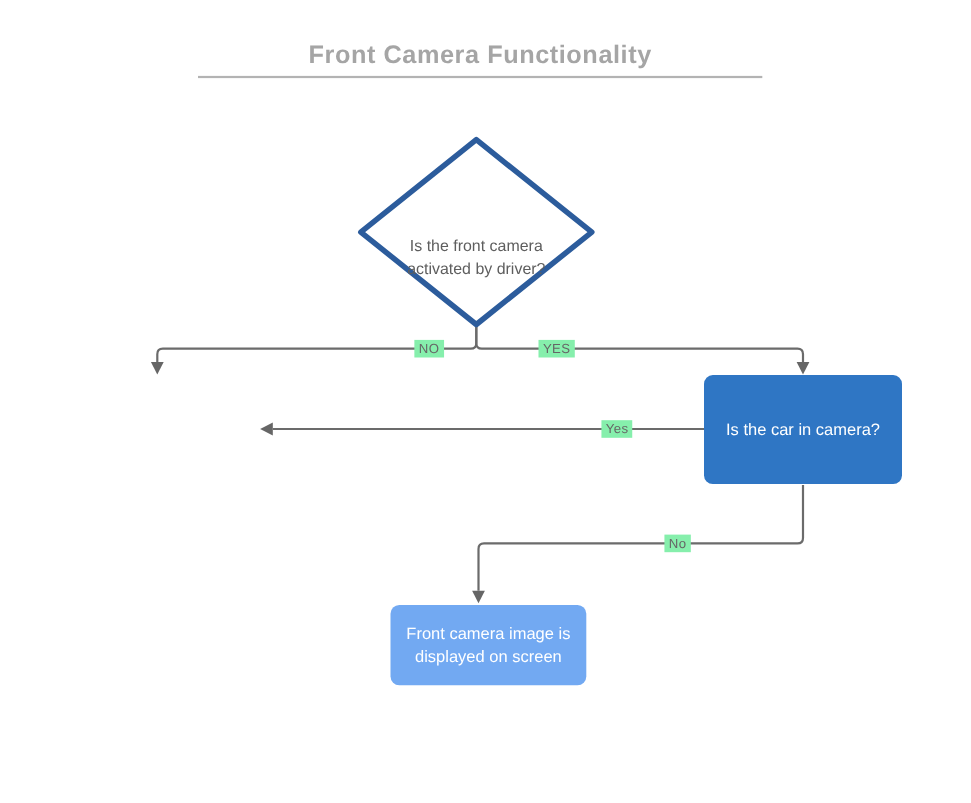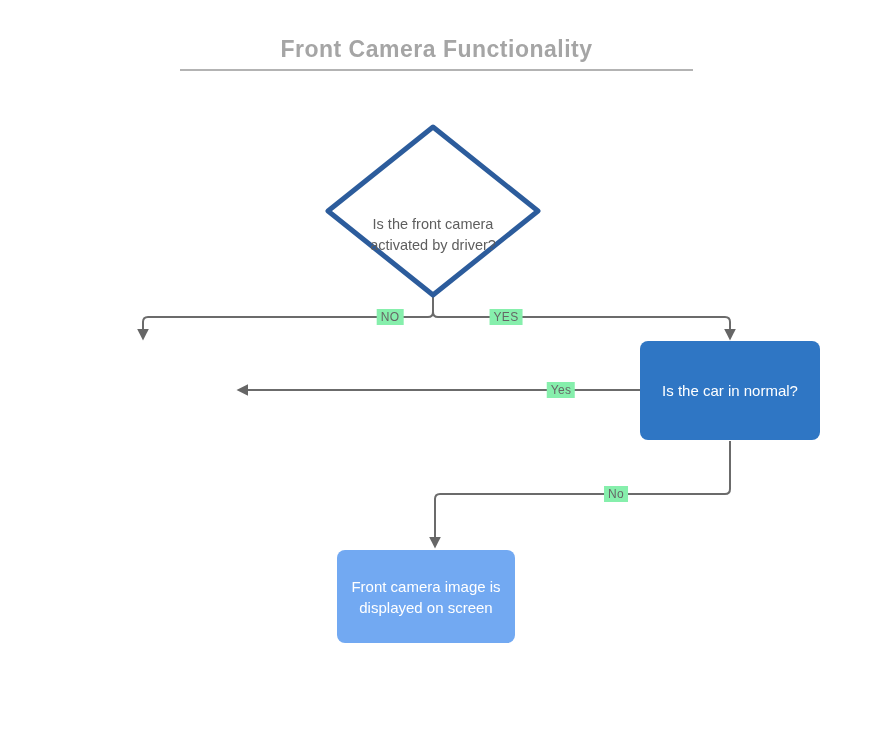--- a/index.html
+++ b/index.html
@@ -48,21 +48,21 @@
     color: #ffffff;
     font-size: 15px;
     line-height: 21px;
     border-radius: 8px;
     box-sizing: border-box;
   }
   .node-blue { background: #2f76c4; }
   .node-light { background: #72a9f2; }
   .node-buc      { left: 53px;  top: 341px; width: 180px; height: 99px; padding: 0 12px; }
   .node-reverse  { left: 640px; top: 341px; width: 180px; height: 99px; padding: 0 10px; }
-  .node-front    { left: 337px; top: 550px; width: 178px; height: 93px; padding: 0 8px;  }
+  .node-front    { left: 355px; top: 550px; width: 178px; height: 73px; padding: 0 8px;  }
   .diamond-label {
     position: absolute;
     left: 348px;
     top: 188px;
     width: 170px;
     text-align: center;
     color: #5e5e5e;
     font-size: 14.5px;
     line-height: 21px;
     margin-top: 26px;
@@ -108,21 +108,21 @@
       <polygon points="429.2,537 440.8,537 435,548.5"></polygon>
     </g>
 
     <path d="M433,127 L538,211 L433,295 L328,211 Z" fill="#ffffff" stroke="#2c5c9c" stroke-width="5" stroke-linejoin="round"></path>
   </svg>
 
   <div class="diamond-label">Is the front camera activated by driver?</div>
 
 
   <div class="node node-blue node-reverse">
-    <span>Is the car in normal?</span>
+    <span>Is the car in camera?</span>
   </div>
 
   <div class="node node-light node-front">
     <span>Front camera image is displayed on screen</span>
   </div>
 
   <span class="edge-label lbl-no-branch">NO</span>
   <span class="edge-label lbl-yes-branch">YES</span>
   <span class="edge-label lbl-yes-edge">Yes</span>
   <span class="edge-label lbl-no-edge">No</span>

